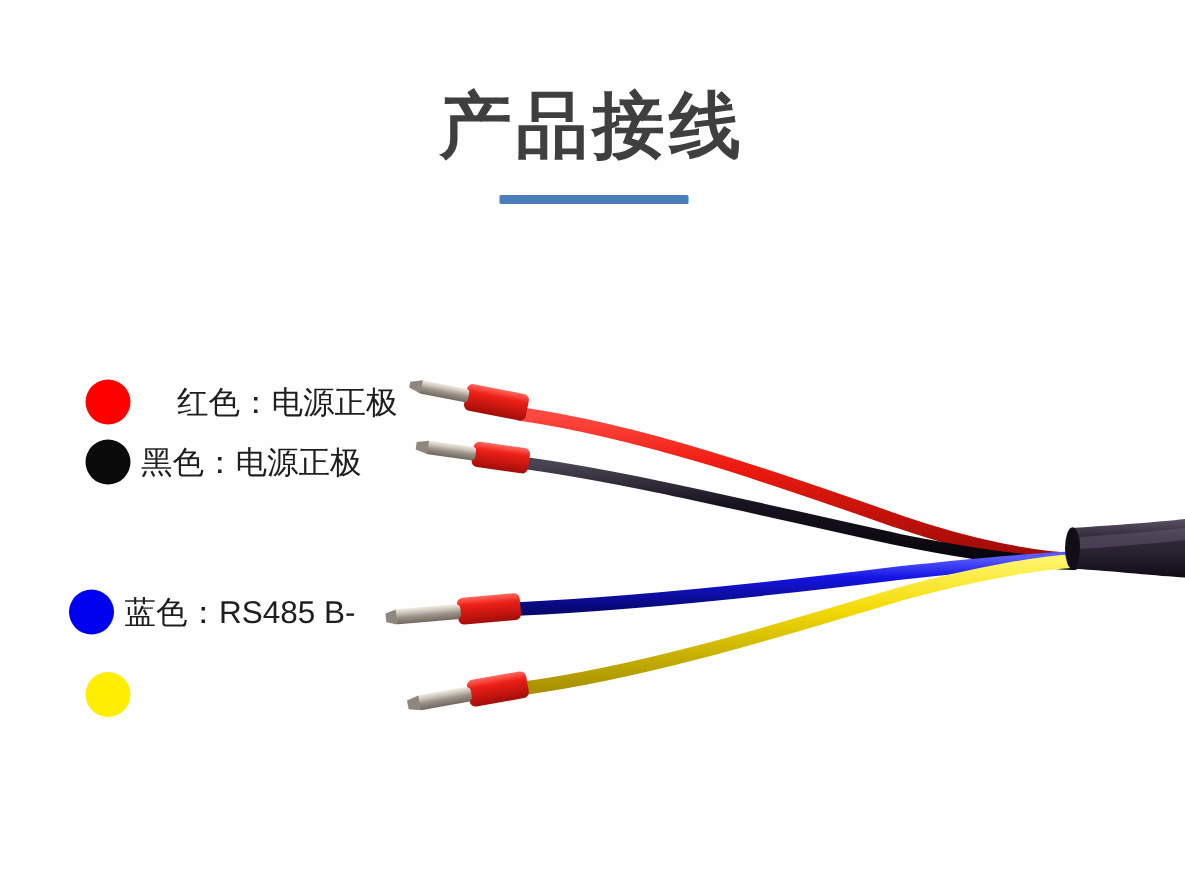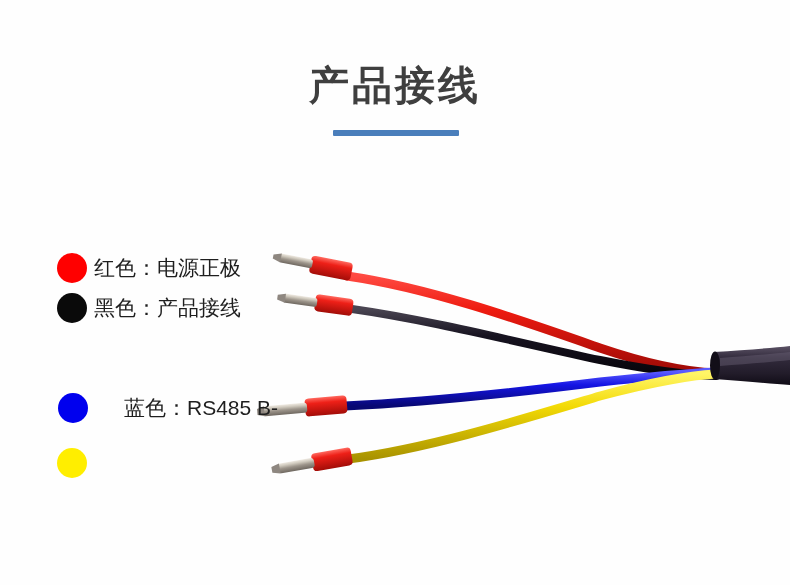--- a/index.html
+++ b/index.html
@@ -8,38 +8,38 @@
     background:#ffffff;
     font-family:"Liberation Sans","DejaVu Sans",sans-serif;
     overflow:hidden;position:relative;
   }
   #stage{position:absolute;left:0;top:0;width:790px;height:585px;background:#fefefe;}
 
   
   #title{
     position:absolute;left:0;top:58px;width:790px;
     text-align:center;
-    font-size:40px;line-height:54px;font-weight:bold;
+    font-size:48px;line-height:54px;font-weight:bold;
     color:#3f3f3f;letter-spacing:3px;
   }
   #title-rule{
     position:absolute;left:333px;top:130px;width:126px;height:6px;
     background:#4a7ebb;border-radius:1px;
   }
 
   
   .legend-row{position:absolute;height:34px;display:flex;align-items:center;}
   .dot{width:30px;height:30px;border-radius:50%;flex:0 0 auto;}
   .legend-label{
     margin-left:7px;font-size:21px;color:#1e1e1e;white-space:nowrap;
     font-family:"Liberation Sans","DejaVu Sans",sans-serif;
   }
-  #row-red{left:57px;top:251px;}
+  #row-red{left:57px;top:251px;gap:24px;}
   #row-black{left:57px;top:291px;}
-  #row-blue{left:58px;top:391px;gap:29px;}
+  #row-blue{left:46px;top:391px;}
   #row-yellow{left:57px;top:446px;}
 
   
   #photo{position:absolute;left:0;top:180px;width:790px;height:360px;}
   #photo svg{display:block;}
 
   
 </style>
 </head>
 <body>
@@ -136,21 +136,21 @@
     </svg>
   </div>
 
   <div class="legend-row" id="row-red">
     <span class="dot" style="background:#ff0000;"></span>
     <span class="legend-label">红色：电源正极</span>
   </div>
 
   <div class="legend-row" id="row-black">
     <span class="dot" style="background:#0a0a0a;"></span>
-    <span class="legend-label">黑色：产品接线</span>
+    <span class="legend-label">黑色：电源正极</span>
   </div>
 
   <div class="legend-row" id="row-blue">
     <span class="dot" style="background:#0000ee;"></span>
     <span class="legend-label">蓝色：RS485 B-</span>
   </div>
 
   <div class="legend-row" id="row-yellow">
     <span class="dot" style="background:#ffee00;"></span>
   </div>

